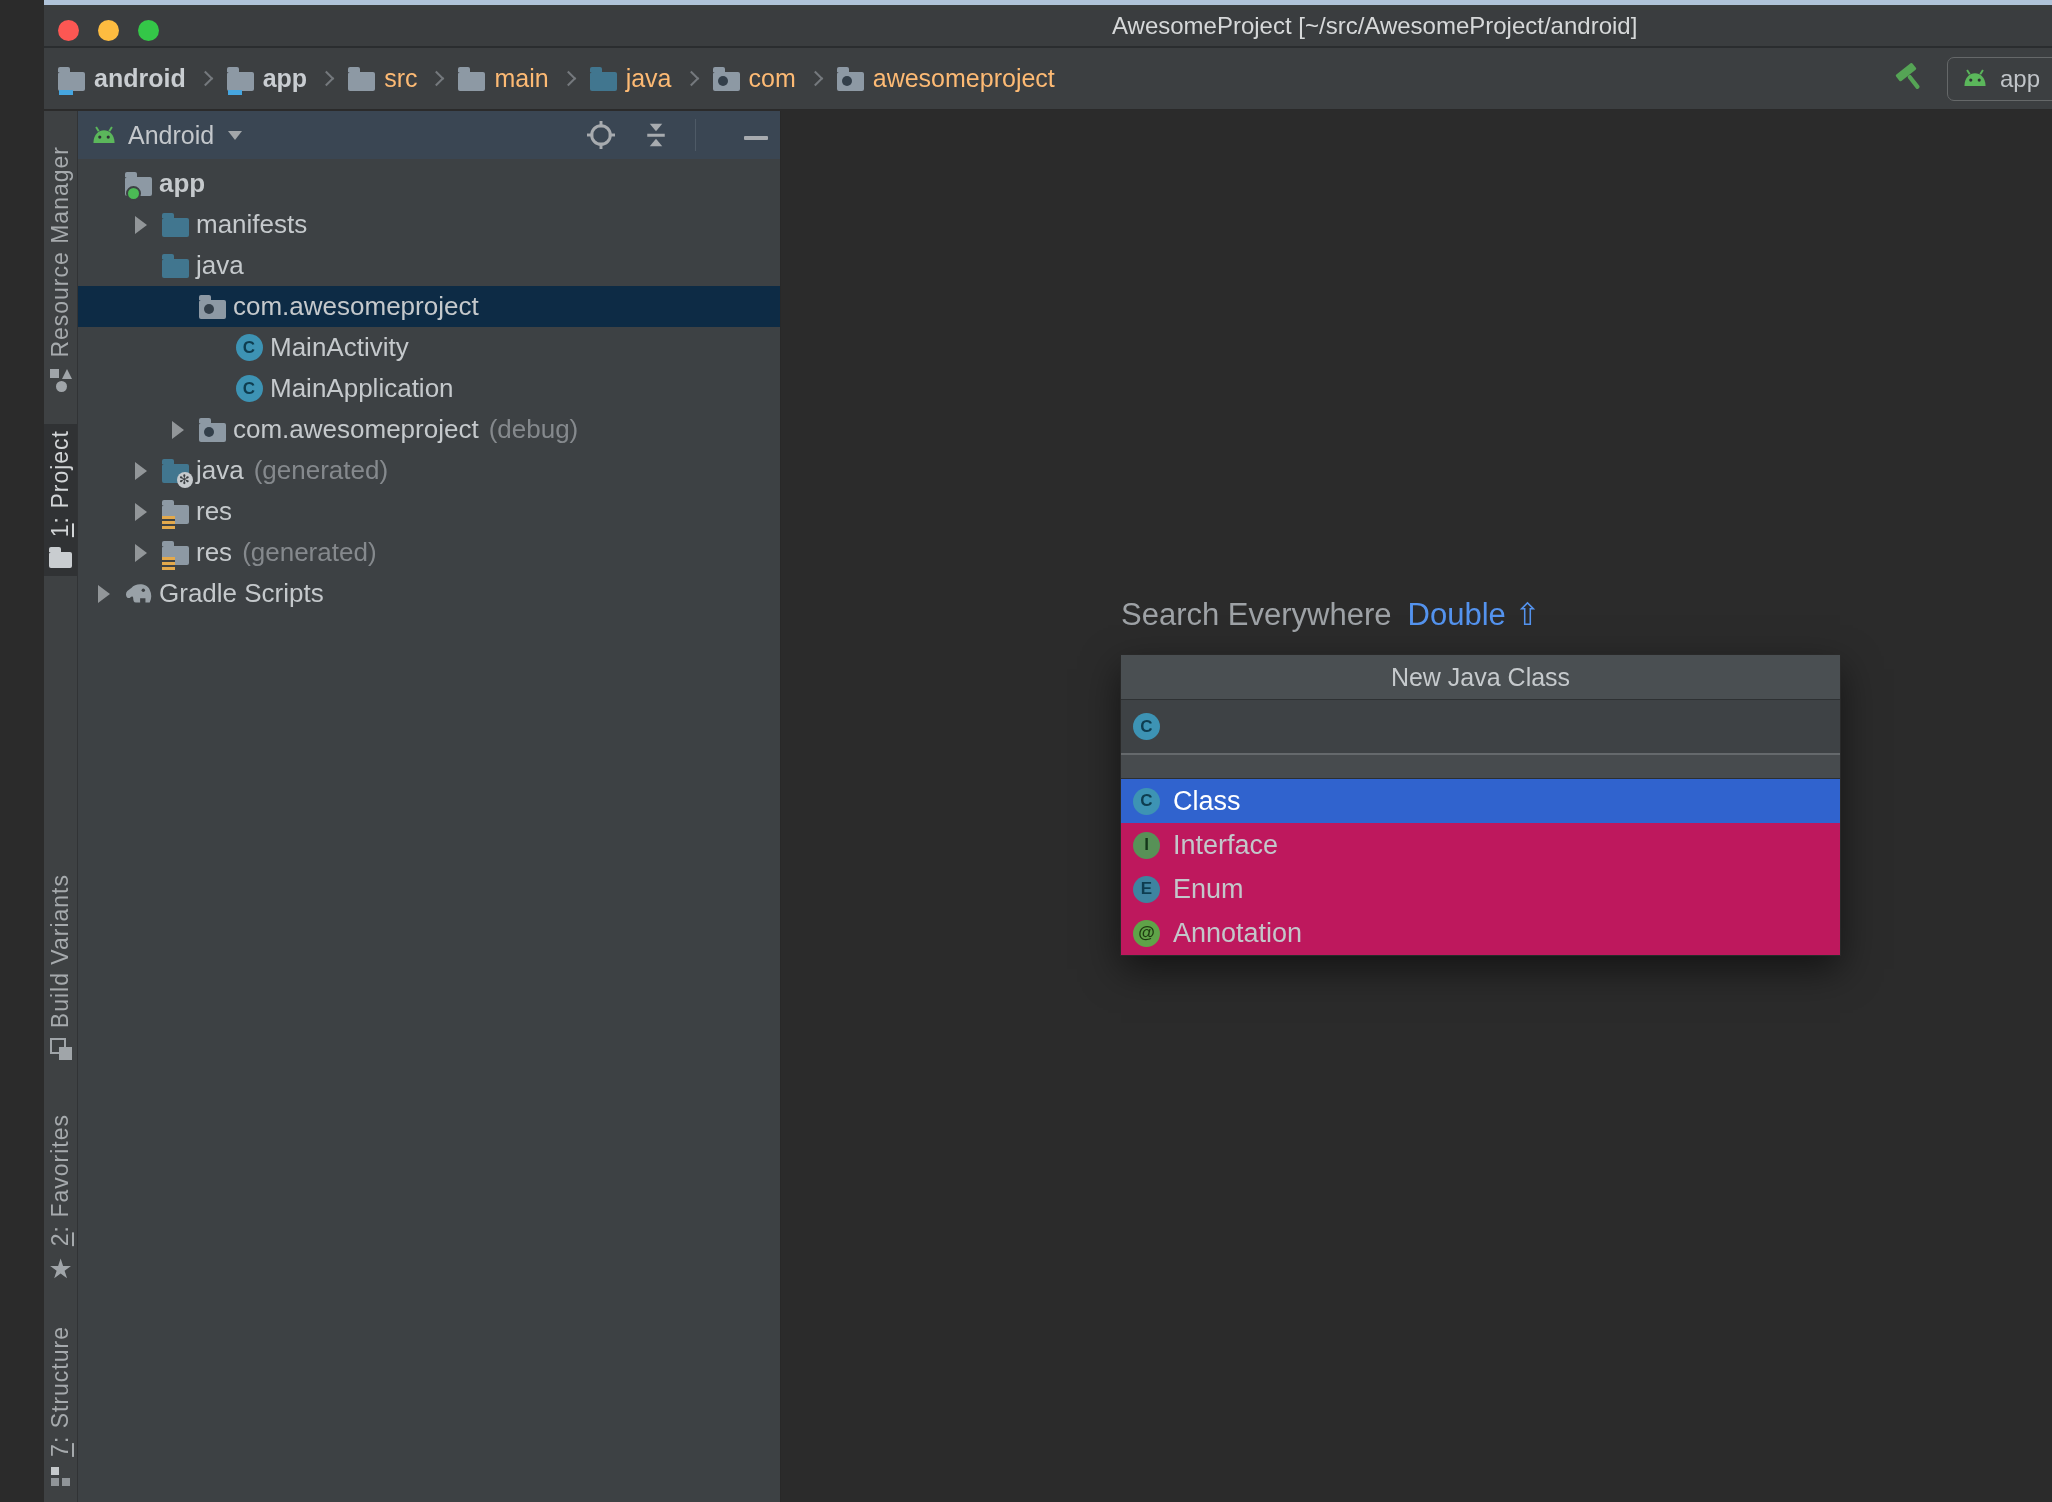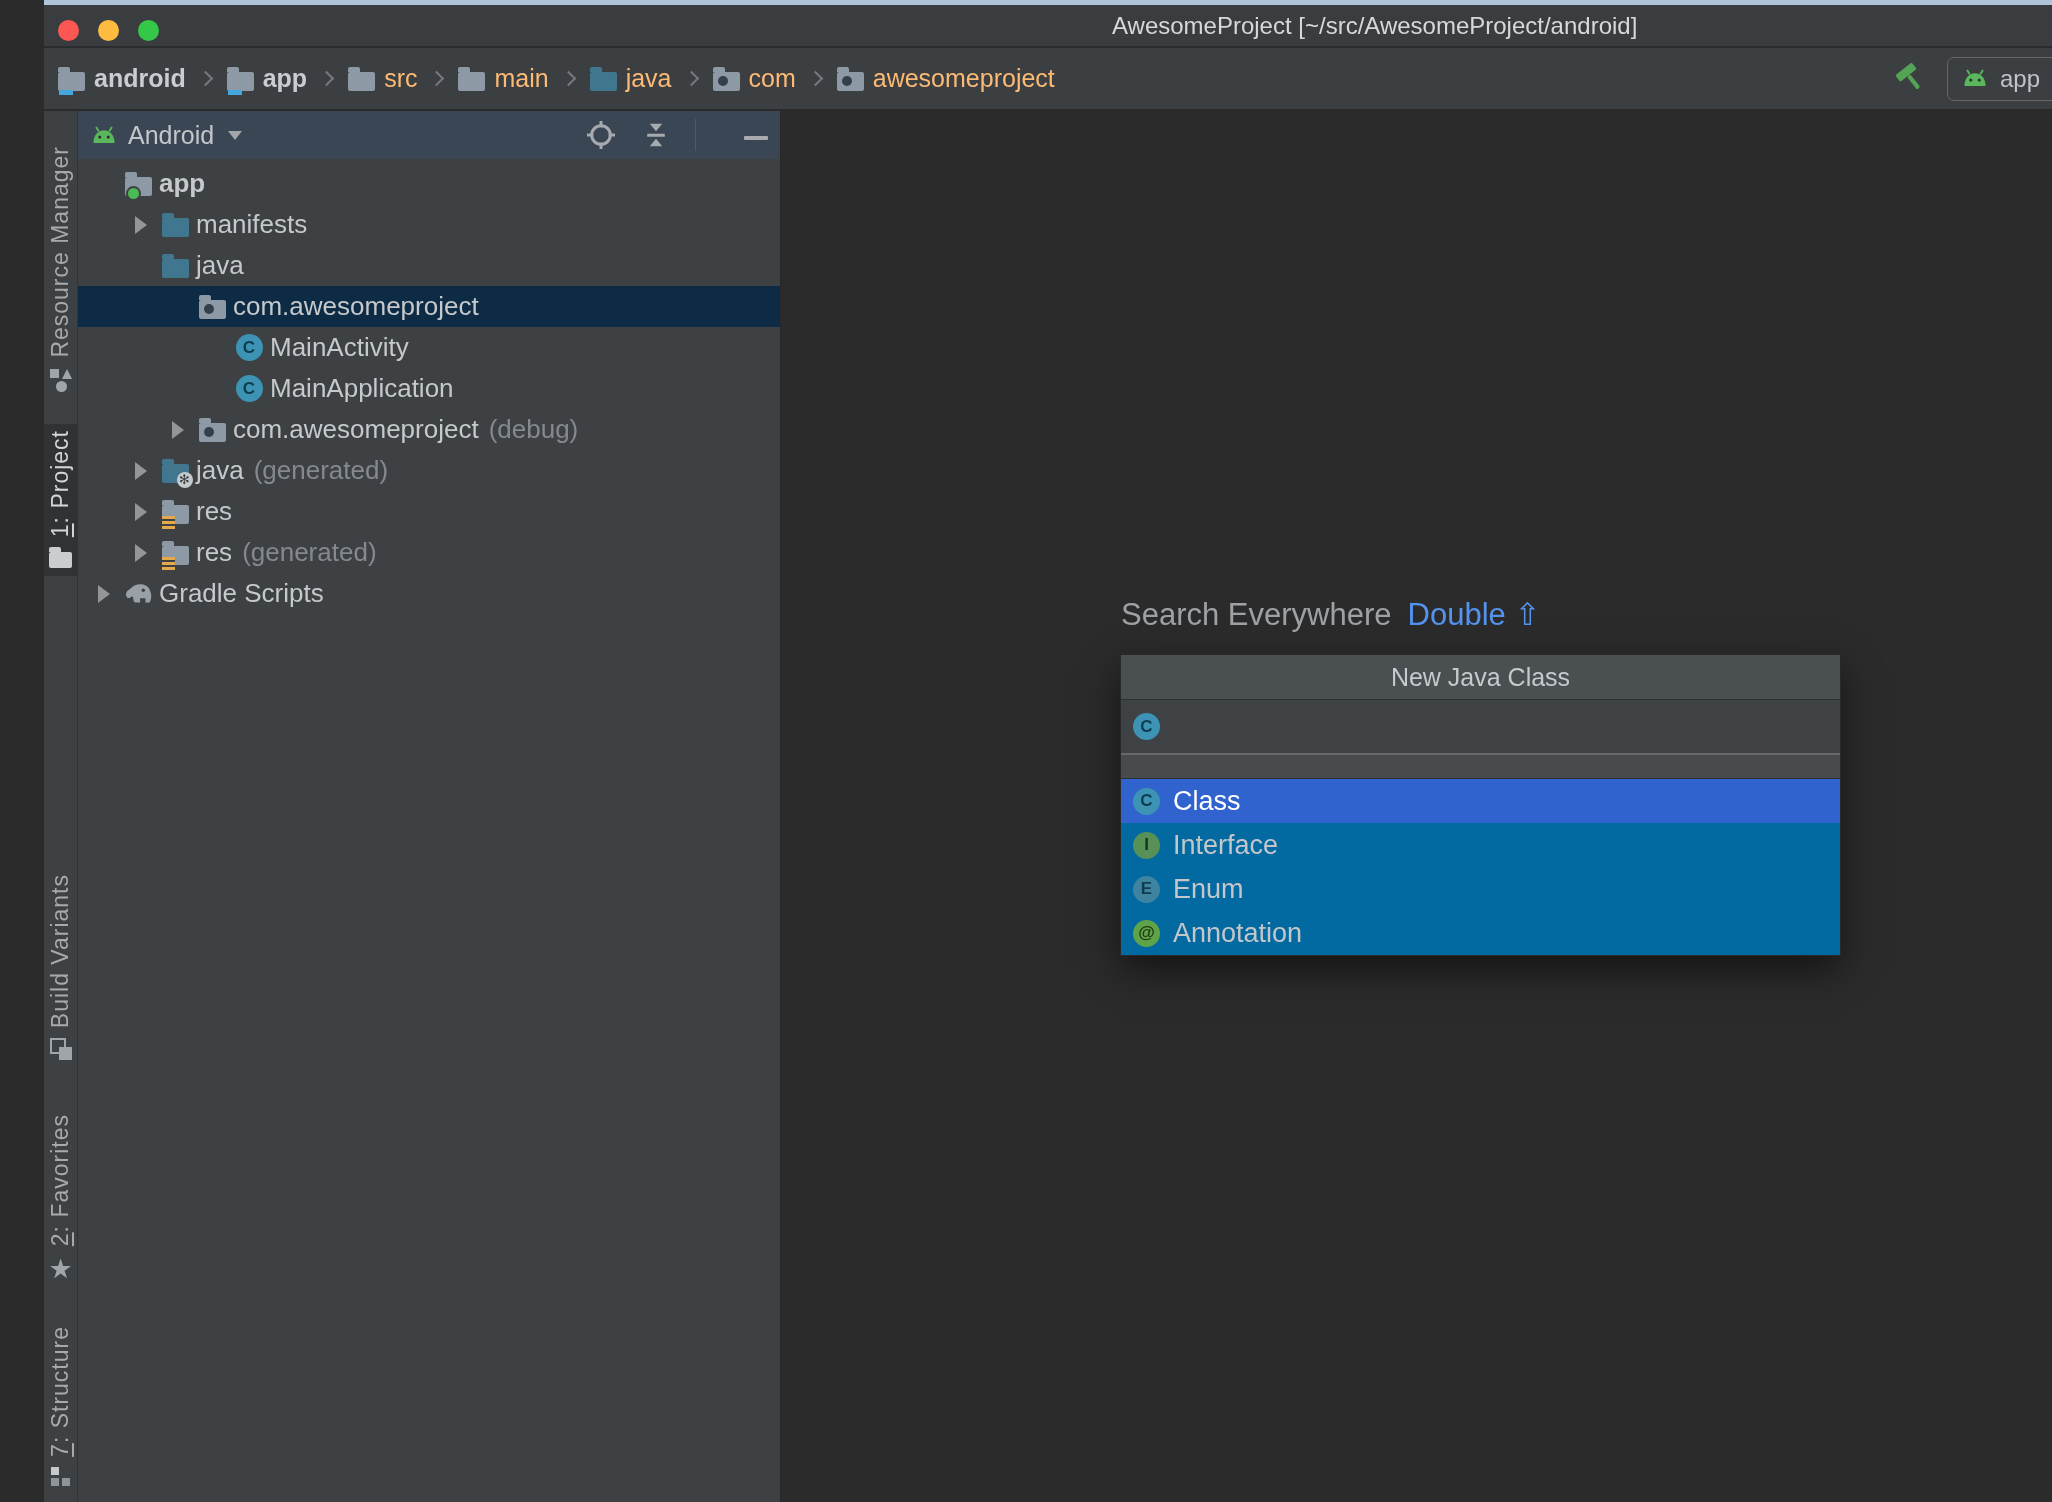--- a/index.html
+++ b/index.html
@@ -107,21 +107,21 @@
   .tree-sub{margin-left:10px;color:#85898D;}
 
   
   .editor{position:absolute;top:111px;left:737px;right:0;bottom:0;background:#2B2B2B;}
 
   .se-hint{position:absolute;left:1077px;top:596px;width:719px;font-size:31px;
     color:#9EA2A6;white-space:nowrap;}
   .se-hint .blue{color:#5493EE;margin-left:16px;}
 
   
-  .popup{position:absolute;left:1077px;top:655px;width:719px;background:#0369a1;
+  .popup{position:absolute;left:1077px;top:655px;width:719px;background:#be185d;
     outline:1px solid #292929;box-shadow:0 14px 36px rgba(0,0,0,.55);}
   .popup-header{height:44px;background:#4A4F52;border-bottom:1px solid #2E3133;
     display:flex;align-items:center;justify-content:center;font-size:25px;color:#C6CACD;}
   .popup-inputrow{height:55px;background:#3E4245;border-bottom:2px solid #65696C;
     display:flex;align-items:center;padding:0 12px;gap:13px;box-sizing:border-box;}
   .popup-input{flex:1;background:transparent;border:none;outline:none;color:#D0D3D5;
     font-size:27px;font-family:"Liberation Sans","DejaVu Sans",sans-serif;}
   .popup-gap{height:23px;background:#474B4E;border-bottom:1px solid #2C2F31;}
   .popup-item{height:44px;display:flex;align-items:center;padding:0 12px;gap:13px;
     font-size:27px;color:#C3C7CA;box-sizing:border-box;}

